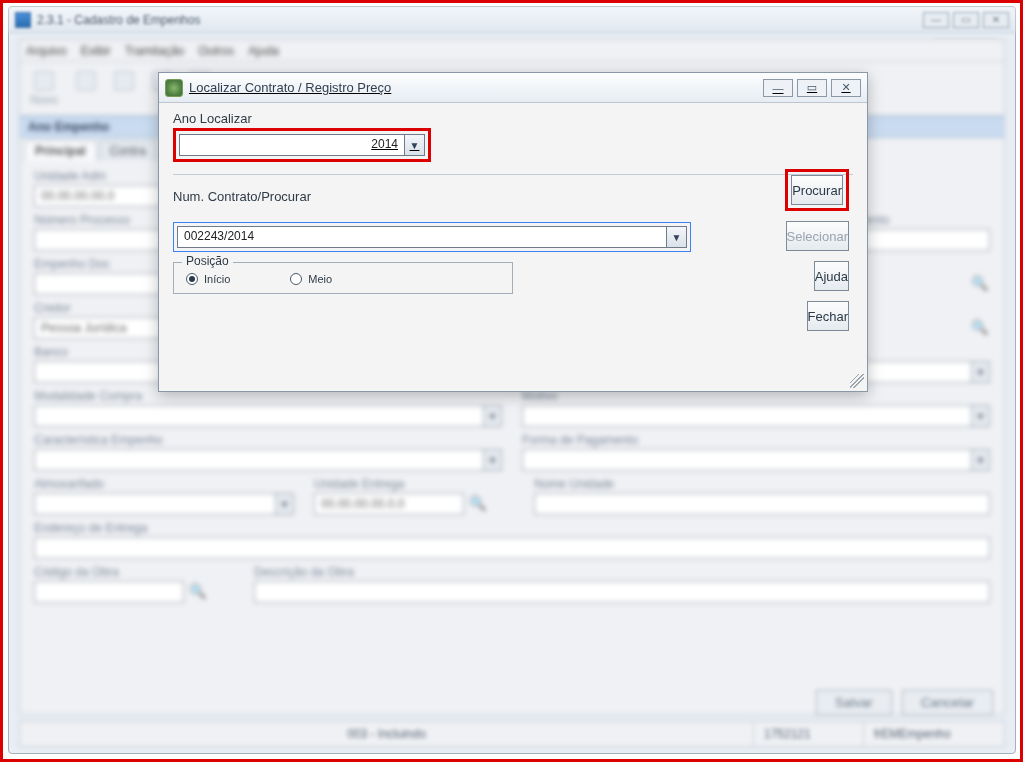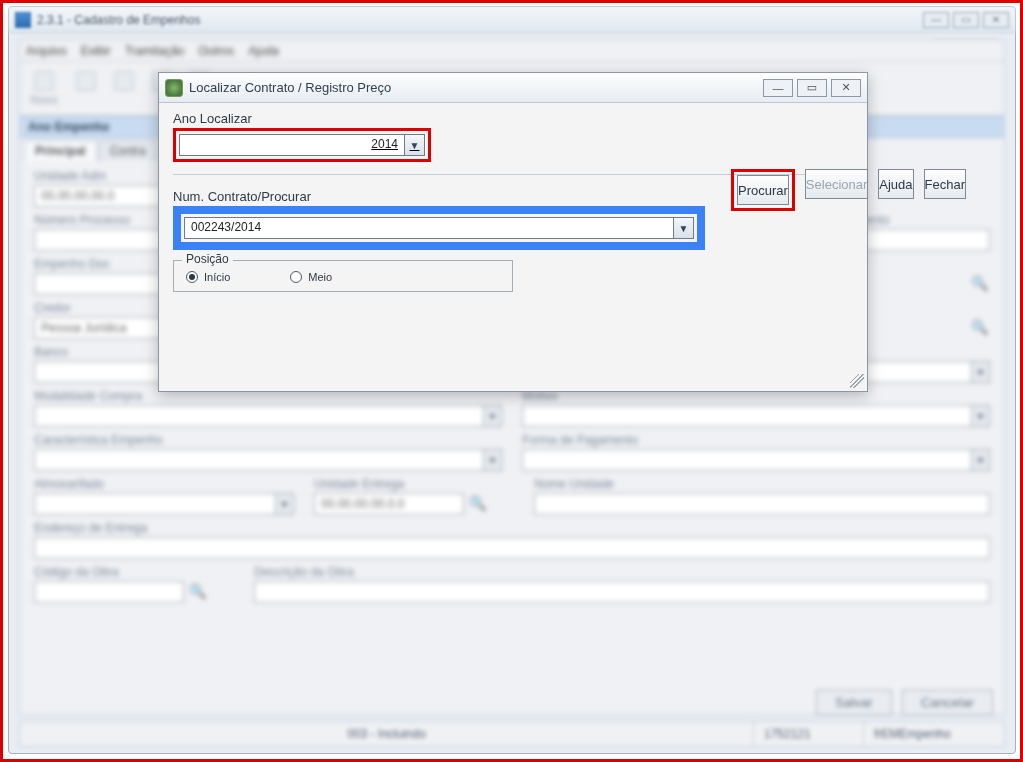--- a/index.html
+++ b/index.html
@@ -144,20 +144,21 @@
       border: 1px solid #8a97a7;
       box-shadow: 0 4px 14px rgba(0,0,0,0.25);
       z-index: 10;
     }
     .dialog-title-bar {
       height: 30px;
       display:flex; align-items:center;
       padding: 0 6px;
       background: linear-gradient(#fdfefe, #e6ecf3);
       border-bottom: 1px solid #bcc6d1;
+      text-decoration: underline;
     }
     .dialog-title-bar .icon {
       width:18px;height:18px;border:1px solid #7a9a5a;
       background: radial-gradient(circle at 50% 50%, #88b66b 0%, #4a7b3f 70%);
       border-radius:3px;
       margin-right:6px;
     }
     .dialog-title-bar .title { color:#33404f; font-size:13px;}
     .dlg-wincontrols { margin-left:auto; display:flex; gap:4px;}
     .dlg-wincontrols button {
@@ -185,23 +186,24 @@
     }
     .ano-field .val { flex:1; text-align:right; padding:2px 6px; color:#222;}
     .ano-field .arrow {
       width:20px; border-left:1px solid #6f7b89;
       background:linear-gradient(#f3f6fa,#d9e1ea);
       display:flex;align-items:center;justify-content:center;color:#34425a;font-size:10px;
     }
     .hr-divider { height:1px; background:#c4ccd5; margin:12px 0 14px 0;}
     .contrato-label { color:#2e3a46; font-size:13px; margin-bottom:2px;}
     .contrato-field-wrap {
-      border:8px solid #3b82f6;
+      border:1px solid #3b82f6;
       padding:3px;
       display:inline-block;
+      margin-top:16px;
     }
     .contrato-field {
       width: 510px; height:22px;
       border:1px solid #6f7b89; background:#fff; display:flex;
     }
     .contrato-field .val { flex:1; padding:2px 6px; color:#222;}
     .contrato-field .arrow {
       width:20px; border-left:1px solid #6f7b89;
       background:linear-gradient(#f3f6fa,#d9e1ea);
       display:flex;align-items:center;justify-content:center;color:#34425a;font-size:10px;
@@ -220,22 +222,23 @@
     .radio-item { display:flex; align-items:center; gap:6px; color:#2e3a46; font-size:11px;}
     .radio-dot {
       width:12px;height:12px;border:1px solid #4a5a6a;border-radius:50%;background:#fff;position:relative;
     }
     .radio-dot.checked::after {
       content:""; position:absolute; top:2px;left:2px;width:6px;height:6px;border-radius:50%;background:#2a3a4a;
     }
     .dlg-buttons {
       position:absolute;
       top: 66px; right: 18px;
-      display:flex; flex-direction:row; gap:10px;
+      display:flex; flex-direction:column; gap:10px;
       width: 118px;
+      align-items: flex-end;
     }
     .dlg-btn {
       height:30px;
       border:1px solid #7e8a98;
       background:linear-gradient(#fdfdfd,#e5eaef);
       color:#2b3947;
       font-size:13px;
       cursor:pointer;
     }
     .dlg-btn.disabled { color:#9aa5b0; cursor:default;}

